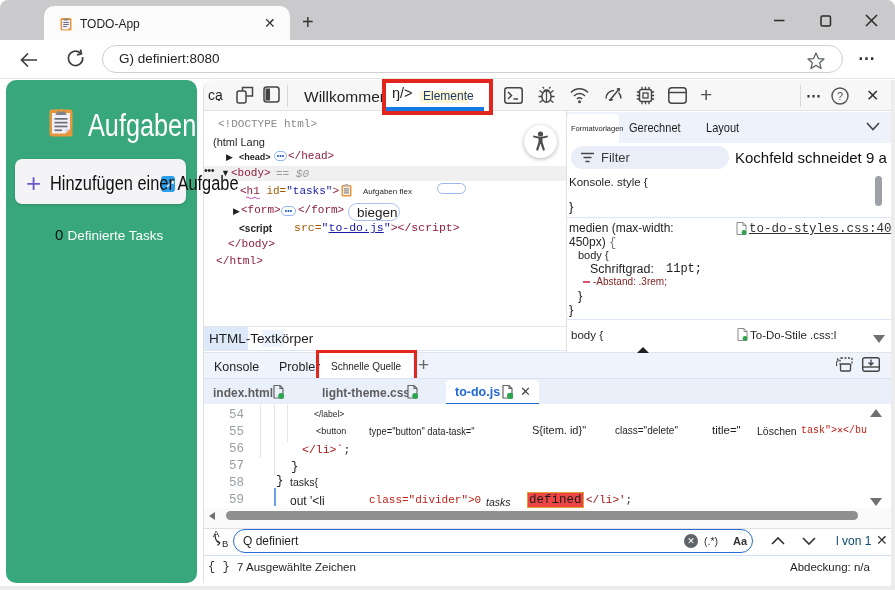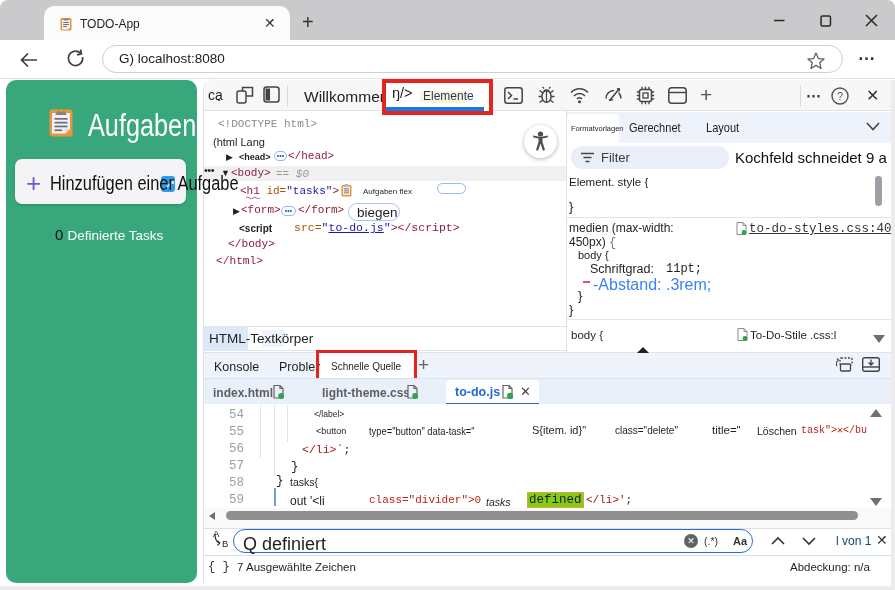--- a/index.html
+++ b/index.html
@@ -34,21 +34,21 @@
   <path d="M106 7 L117 18 M117 7 L106 18" stroke="#2a2a2a" stroke-width="1.5"></path>
 </svg>
 
 <div class="abs" style="left:0;top:40px;width:895px;height:39px;background:#ffffff;border-bottom:1px solid #e3e3e3;"></div>
 <svg class="abs" style="left:16px;top:49px;" width="75" height="22" viewBox="0 0 75 22">
   <path d="M21 11 L5.5 11 M12 4.5 L5.5 11 L12 17.5" stroke="#3c3e40" stroke-width="1.7" fill="none"></path>
   <path d="M64.5 4.2 A 7.2 7.2 0 1 0 66.6 8.2" stroke="#3c3e40" stroke-width="1.7" fill="none"></path>
   <path d="M64.5 0.5 L65.4 4.8 L61 5.8" stroke="#3c3e40" stroke-width="1.7" fill="none"></path>
 </svg>
 <div class="abs" style="left:102px;top:45px;width:741px;height:28px;border:1px solid #cfcfd1;border-radius:14px;background:#fff;"></div>
-<div class="abs" style="left:119px;top:51px;font-size:13.5px;color:#202124;">G) localhost:8080</div>
+<div class="abs" style="left:119px;top:51px;font-size:13.5px;color:#202124;">G) definiert:8080</div>
 <svg class="abs" style="left:806px;top:51px;" width="20" height="20" viewBox="0 0 20 20">
   <path d="M10 2 L12.4 7.6 L18 8 L13.7 11.8 L15 17.5 L10 14.4 L5 17.5 L6.3 11.8 L2 8 L7.6 7.6 Z" fill="none" stroke="#5f6368" stroke-width="1.3" stroke-linejoin="round"></path>
 </svg>
 <div class="abs" style="left:858px;top:48px;font-size:17px;letter-spacing:1px;color:#333;font-weight:bold;">⋯</div>
 
 <div class="abs" id="page" style="left:6px;top:80px;width:191px;height:503px;background:#38a87c;border-radius:10px;"></div>
 <div class="abs" style="left:49px;top:107px;width:24px;height:30px;">
   <svg width="24" height="30" viewBox="0 0 24 30">
     <rect x="0.5" y="2.5" width="23" height="27" rx="2.5" fill="#e8953c"></rect>
     <path d="M3 6 H21 V22 L16.5 26.5 H3 Z" fill="#f3eff8"></path>
@@ -210,37 +210,37 @@
   <div class="abs" style="left:567px;top:143px;width:324px;height:29px;background:#fff;"></div>
   <div class="abs" style="left:571px;top:146px;width:158px;height:23px;background:#e9eef9;border-radius:12px;"></div>
   <svg class="abs" style="left:581px;top:152px;" width="13" height="11" viewBox="0 0 13 11">
     <line x1="0" y1="1.5" x2="13" y2="1.5" stroke="#444" stroke-width="1.5"></line>
     <line x1="2.5" y1="5.5" x2="10.5" y2="5.5" stroke="#444" stroke-width="1.5"></line>
     <line x1="4.5" y1="9.5" x2="8.5" y2="9.5" stroke="#444" stroke-width="1.5"></line>
   </svg>
   <div class="abs" style="left:601px;top:150px;font-size:13px;color:#3a3a3a;">Filter</div>
   <div class="abs" style="left:735px;top:149px;font-size:15px;color:#111;white-space:nowrap;">Kochfeld schneidet 9 a</div>
 
-  <div class="abs" style="left:569px;top:176px;font-size:11.5px;color:#1f1f1f;">Element. style {</div>
+  <div class="abs" style="left:569px;top:176px;font-size:11.5px;color:#1f1f1f;">Konsole. style {</div>
   <div class="abs" style="left:569px;top:199px;font-size:13px;color:#1f1f1f;">}</div>
   <div class="abs" style="left:567px;top:217px;width:324px;height:1px;background:#dce6f5;"></div>
 
   <div class="abs" style="left:569px;top:221px;font-size:12px;color:#1f1f1f;">medien (max-width:</div>
   <div class="abs" style="left:569px;top:235px;font-size:12px;color:#1f1f1f;">450px) <span class="mono" style="color:#777;">{</span></div>
   <svg class="abs" style="left:736px;top:222px;" width="11" height="13" viewBox="0 0 11 13">
       <path d="M1 0.5 H7 L10 3.5 V12.5 H1 Z" fill="#fff" stroke="#8a8a8a" stroke-width="1"></path>
       <path d="M7 0.5 V3.5 H10" fill="none" stroke="#8a8a8a" stroke-width="1"></path>
       <circle cx="8" cy="10.5" r="2.4" fill="#2da44e"></circle>
     </svg>
   <div class="abs mono" style="left:749px;top:222px;font-size:12.5px;color:#333;text-decoration:underline;">to-do-styles.css:40</div>
   <div class="abs" style="left:578px;top:249px;font-size:11px;color:#1f1f1f;">body {</div>
   <div class="abs" style="left:590px;top:262px;font-size:12.5px;color:#1f1f1f;">Schriftgrad:</div>
   <div class="abs mono" style="left:666px;top:262px;font-size:12px;color:#1f1f1f;">11pt;</div>
   <div class="abs" style="left:583px;top:281px;width:7px;height:2px;background:#e0526b;"></div>
-  <div class="abs" style="left:593px;top:276px;font-size:16px;color:#3b82f6;">-Abstand: .3rem;</div>
+  <div class="abs" style="left:593px;top:276px;font-size:10px;color:#7f1d1d;">-Abstand: .3rem;</div>
   <div class="abs" style="left:578px;top:288px;font-size:13px;color:#1f1f1f;">}</div>
   <div class="abs" style="left:569px;top:302px;font-size:13px;color:#1f1f1f;">}</div>
   <div class="abs" style="left:567px;top:319px;width:324px;height:1px;background:#dce6f5;"></div>
 
   <div class="abs" style="left:571px;top:329px;font-size:11.5px;color:#1f1f1f;">body {</div>
   <svg class="abs" style="left:737px;top:328px;" width="11" height="13" viewBox="0 0 11 13">
       <path d="M1 0.5 H7 L10 3.5 V12.5 H1 Z" fill="#fff" stroke="#8a8a8a" stroke-width="1"></path>
       <path d="M7 0.5 V3.5 H10" fill="none" stroke="#8a8a8a" stroke-width="1"></path>
       <circle cx="8" cy="10.5" r="2.4" fill="#2da44e"></circle>
     </svg>
@@ -318,21 +318,21 @@
   <div class="abs mono" style="left:302px;top:443px;font-size:11.5px;color:#a31515;">&lt;/li&gt;`<span style="color:#1f1f1f;">;</span></div>
 
   <div class="abs mono" style="left:291px;top:460px;font-size:12.5px;color:#1f1f1f;">}</div>
 
   <div class="abs mono" style="left:276px;top:474px;font-size:12.5px;color:#1f1f1f;">}</div>
   <div class="abs" style="left:290px;top:476px;font-size:10.5px;color:#1f1f1f;">tasks{</div>
 
   <div class="abs" style="left:290px;top:494px;font-size:12px;color:#1f1f1f;">out '&lt;li</div>
   <div class="abs mono" style="left:369px;top:494px;font-size:11px;color:#c02216;">class="divider"&gt;0</div>
   <div class="abs" style="left:486px;top:496px;font-size:10.5px;color:#1f1f1f;font-style:italic;">tasks</div>
-  <div class="abs mono" style="left:527px;top:492px;font-size:12.5px;color:#1f1f1f;background:#84cc16;border:1px solid #e0a33e;padding:0 1px;">defined</div>
+  <div class="abs mono" style="left:527px;top:492px;font-size:12.5px;color:#1f1f1f;background:#ef4444;border:1px solid #e0a33e;padding:0 1px;">defined</div>
   <div class="abs mono" style="left:586px;top:494px;font-size:11px;color:#a31515;">&lt;/li&gt;'<span style="color:#1f1f1f;">;</span></div>
 
   <svg class="abs" style="left:869px;top:408px;" width="14" height="10" viewBox="0 0 14 10">
       <path d="M1 9 H13 L7 1 Z" fill="#707070"></path>
     </svg>
   <svg class="abs" style="left:869px;top:497px;" width="14" height="10" viewBox="0 0 14 10">
       <path d="M1 1 H13 L7 9 Z" fill="#707070"></path>
     </svg>
 
   <div class="abs" style="left:204px;top:508px;width:687px;height:20px;background:#fafafa;"></div>
@@ -343,21 +343,21 @@
 
   <div class="abs" style="left:204px;top:528px;width:687px;height:27px;background:#fff;border-top:1px solid #e0e0e0;"></div>
   <div class="abs" style="left:212px;top:528px;width:20px;height:22px;font-size:9.5px;color:#222;">
     <span style="position:absolute;left:1px;top:0;">A</span>
       <span style="position:absolute;left:10px;top:10px;">B</span>
     <svg style="position:absolute;left:0;top:3px;" width="18" height="18" viewBox="0 0 18 18">
         <path d="M3 3 Q3 11 8 12 M8 12 L5.5 9.8 M8 12 L5.5 14.4" fill="none" stroke="#222" stroke-width="1.1"></path>
       </svg>
   </div>
   <div class="abs" style="left:233px;top:529px;width:520px;height:24px;border:1.5px solid #2b6cd4;border-radius:12px;background:#fff;"></div>
-  <div class="abs" style="left:243px;top:534px;font-size:18px;color:#1f1f1f;">Q definiert</div>
+  <div class="abs" style="left:243px;top:534px;font-size:12px;color:#1f1f1f;">Q definiert</div>
   <div class="abs" style="left:684px;top:534px;width:14px;height:14px;background:#5f6368;border-radius:50%;color:#fff;font-size:9px;text-align:center;line-height:14px;">✕</div>
   <div class="abs" style="left:704px;top:535px;font-size:10.5px;color:#333;">(.*)</div>
   <div class="abs" style="left:733px;top:535px;font-size:11px;color:#333;font-weight:bold;">Aa</div>
   <svg class="abs" style="left:770px;top:536px;" width="16" height="10" viewBox="0 0 16 10">
       <path d="M2 8 L8 2 L14 8" fill="none" stroke="#333" stroke-width="1.6"></path>
     </svg>
   <svg class="abs" style="left:801px;top:536px;" width="16" height="10" viewBox="0 0 16 10">
       <path d="M2 2 L8 8 L14 2" fill="none" stroke="#333" stroke-width="1.6"></path>
     </svg>
   <div class="abs" style="left:836px;top:534px;font-size:12px;color:#0c4a6e;">l von 1</div>

